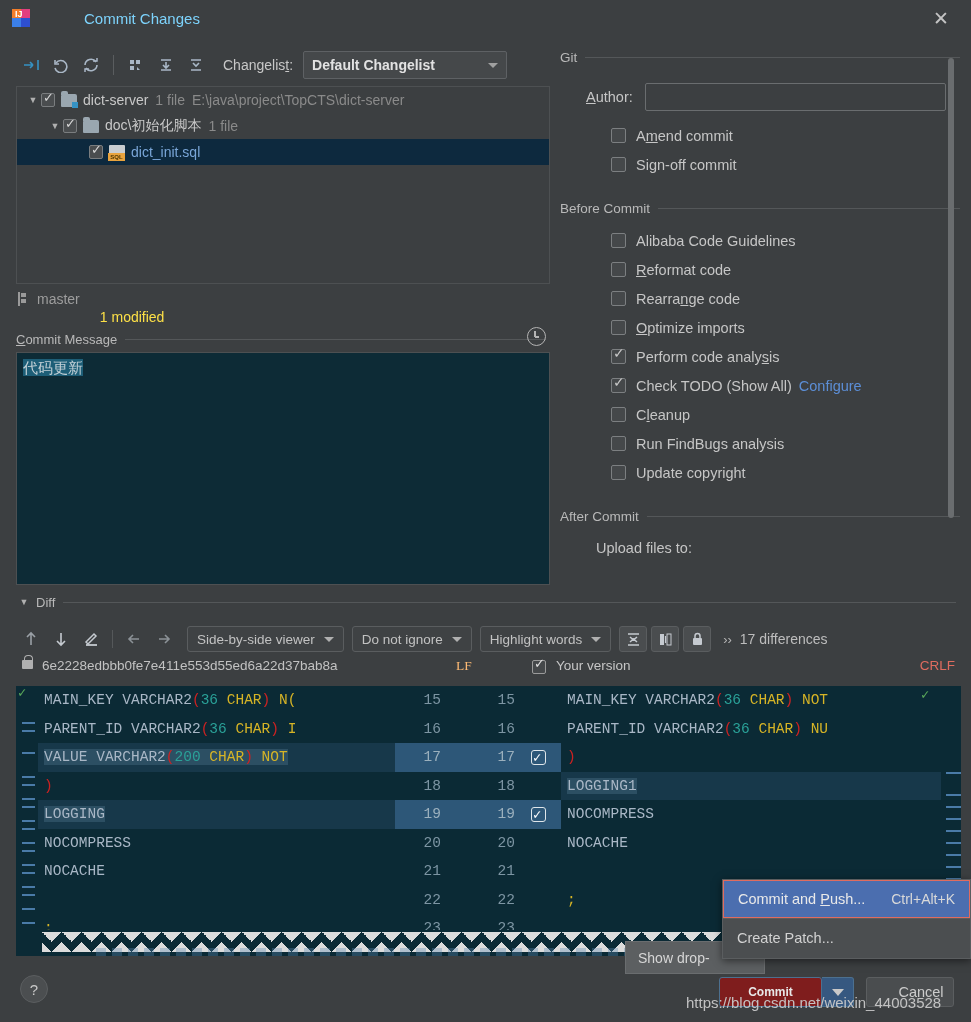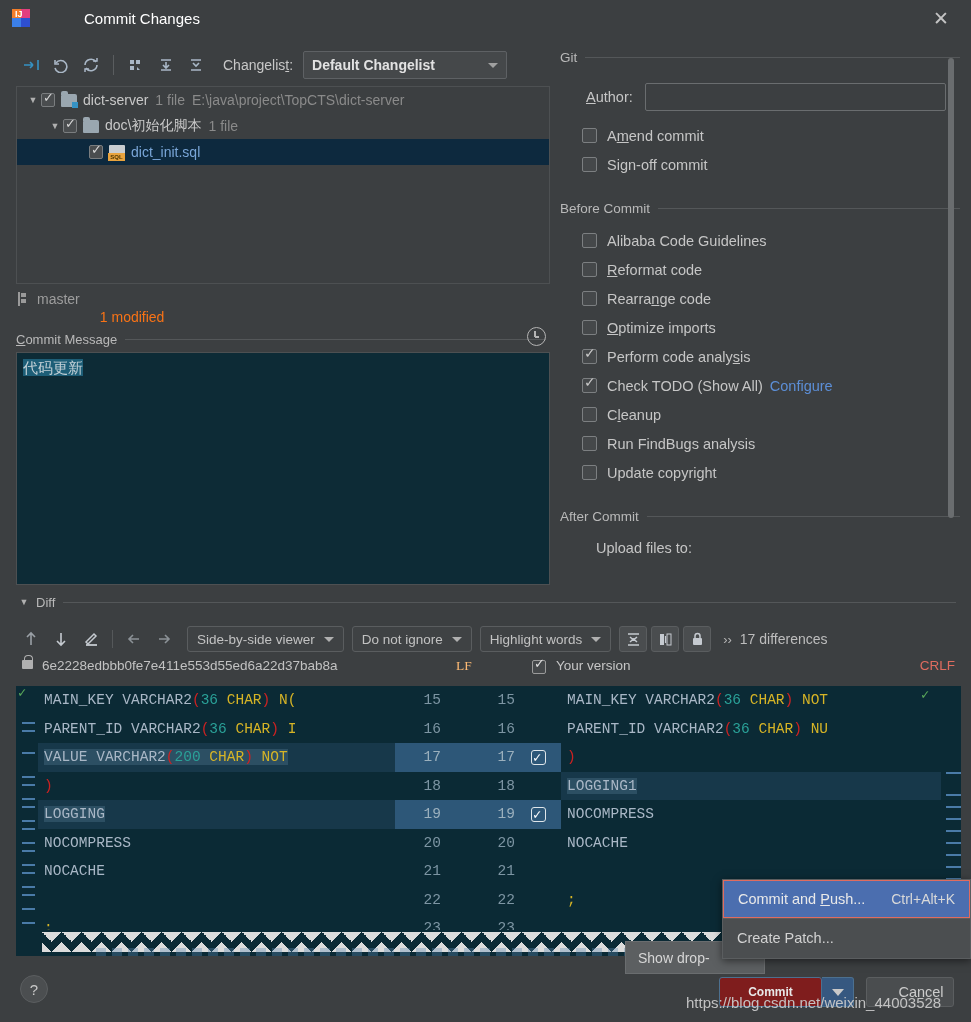--- a/index.html
+++ b/index.html
@@ -27,21 +27,21 @@
     position: relative; flex: none;
   }
   .app-icon .q1 { position:absolute; left:0; top:0; width:9px; height:9px; background:#f27d2a; }
   .app-icon .q2 { position:absolute; right:0; top:0; width:9px; height:9px; background:#e33e7f; }
   .app-icon .q3 { position:absolute; left:0; bottom:0; width:9px; height:9px; background:#3b7fe8; }
   .app-icon .q4 { position:absolute; right:0; bottom:0; width:9px; height:9px; background:#2e4fd0; }
   .app-icon .letter {
     position:absolute; left:3px; top:1px; color:#fff; font-size:9px; font-weight:bold;
     line-height:9px; z-index:3;
   }
-  .title-text { font-size: 15px; color: #ffffff; }
+  .title-text { font-size: 15px; color: #7dd3fc; }
   .close-btn {
     position: absolute; right: 18px; top: 6px; width: 24px; height: 24px;
     display:flex; align-items:center; justify-content:center;
     color:#c4c4c4; font-size: 19px; line-height: 1;
   }
 
   
   .toolbar {
     position: absolute; left: 16px; top: 46px; width: 940px; height: 38px;
     display: flex; align-items: center; gap: 0px;
@@ -91,21 +91,21 @@
   .t-name.file { color:#7aa6d8; }
   .t-dim { color:#8a8a8a; margin-left:7px; }
 
   
   .branchrow {
     position:absolute; left:16px; top:288px; width:534px; height:22px;
     display:flex; align-items:center; font-size:14px;
   }
   .branch-ic { width:14px; height:16px; margin-right:7px; color:#9a9a9a; font-size:14px; flex:none; }
   .branch-name { color:#9d9d9d; }
-  .branch-mod { color:#f97316; margin-left:20px;margin-top:36px; }
+  .branch-mod { color:#fde047; margin-left:20px;margin-top:36px; }
 
   
   .cm-header {
     position:absolute; left:16px; top:330px; width:534px; height:18px;
     display:flex; align-items:center; font-size:13px; color:#b9b9b9;
   }
   .cm-header .line { flex:1; height:1px; background:#545759; margin-left:8px; margin-right:4px; }
   .clock-ic {
     position:absolute; left:527px; top:327px; width:19px; height:19px;
     border:1.6px solid #b4b4b4; border-radius:50%;
@@ -277,21 +277,21 @@
   }
 
   
   .rpanel { position:absolute; left:560px; top:50px; width:400px; height:540px; overflow:hidden; }
   .grp-header { display:flex; align-items:center; font-size:13.5px; color:#b9b9b9; margin-bottom:4px; }
   .grp-header .line { flex:1; height:1px; background:#545759; margin-left:8px; }
   .author-row { display:flex; align-items:center; margin:18px 0 10px 26px; }
   .author-label { font-size:14.5px; color:#c6c6c6; margin-right:12px; }
   .author-label u { text-decoration:underline; }
   .author-input { flex:1; height:28px; background:#3c3f41; border:1px solid #6a6d6f; border-radius:2px; margin-right:14px;}
-  .opt-row { display:flex; align-items:center; height:29px; margin-left:22px; font-size:14.5px; color:#c6c6c6; }
+  .opt-row { display:flex; align-items:center; height:29px; margin-left:51px; font-size:14.5px; color:#c6c6c6; }
   .opt-cbx {
     width:15px; height:15px; border:1px solid #7c7f81; background:#45484a; border-radius:2px;
     margin-right:10px; flex:none; position:relative;
   }
   .opt-cbx.checked::after { content:"✓"; position:absolute; left:1px; top:-4px; font-size:14px; color:#c8c8c8; line-height:15px; }
   .opt-row u { text-decoration:underline; }
   .configure-link { color:#5c8ed6; margin-left:7px; }
   .rpanel-scroll { position:absolute; right:6px; top:8px; width:6px; height:460px; background:#6a6d6f; border-radius:3px; }
   .after-commit { margin-top:22px; }
   .upload-label { margin-left:36px; margin-top:16px; font-size:14.5px; color:#c6c6c6; }

